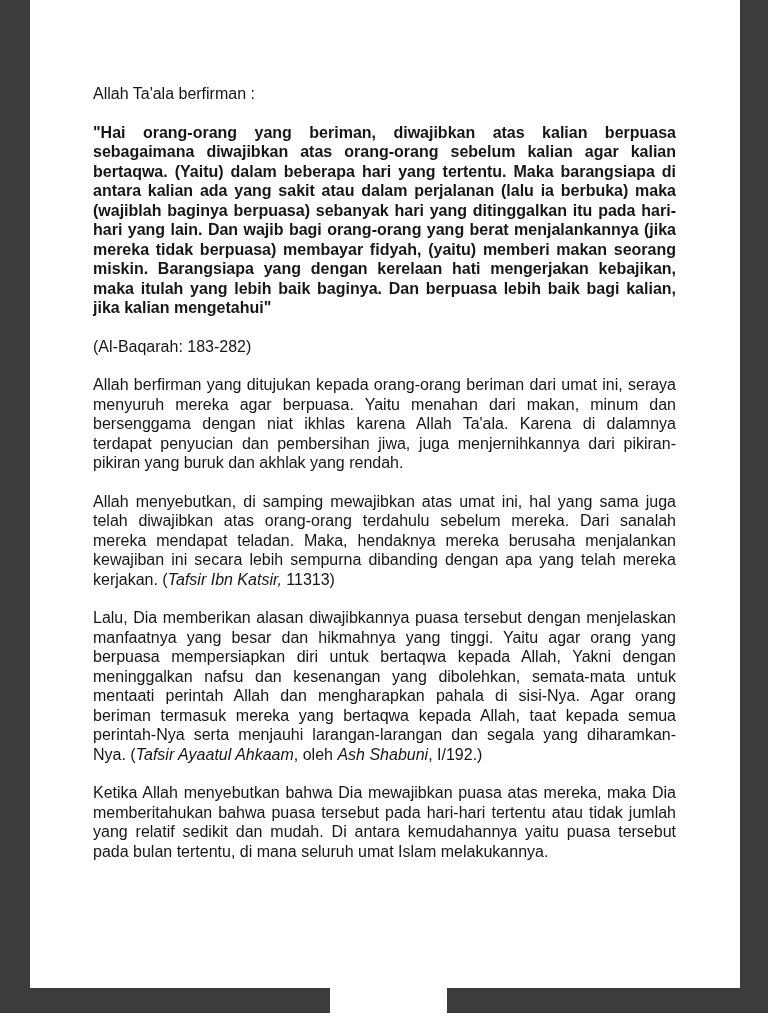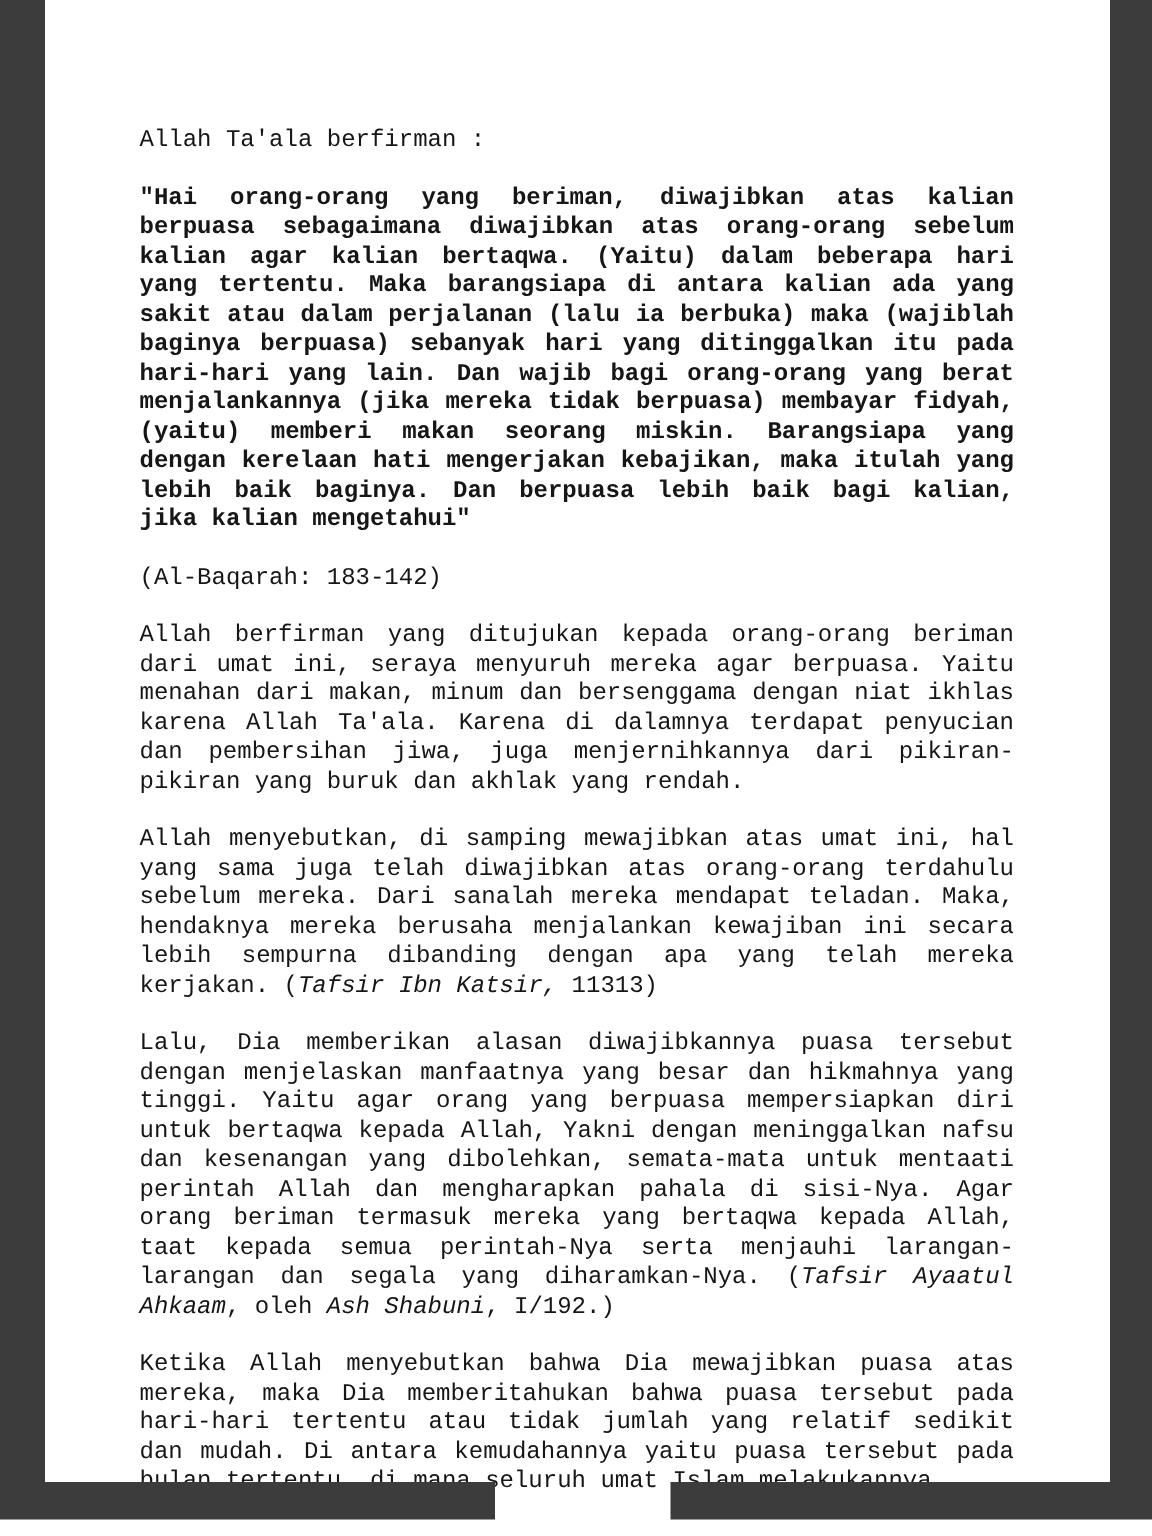--- a/index.html
+++ b/index.html
@@ -29,21 +29,20 @@
   .frame-bottom-left  { left: 0;     top: 988px; width: 330px; height: 25px; }
   .frame-bottom-right { left: 447px; top: 988px; width: 321px; height: 25px; }
 
   .page {
     position: absolute;
     left: 30px;
     top: 0;
     width: 710px;
     height: 988px;
     background: var(--page-bg, #ffffff);
-    font-family: Liberation Mono, monospace;
   }
   .text-column {
     position: absolute;
     left: 63px;  
     top: 84px;
     width: 583px;
     color: var(--text-color, #161616);
     font-size: 16px;
     line-height: 19.5px;
   }
@@ -62,21 +61,21 @@
 </style>
 </head>
 <body>
 
 <div class="viewer">
 
   <div class="page">
     <div class="text-column">
       <p class="intro">Allah Ta'ala berfirman :</p>
       <p class="para quote">"Hai orang-orang yang beriman, diwajibkan atas kalian berpuasa sebagaimana diwajibkan atas orang-orang sebelum kalian agar kalian bertaqwa. (Yaitu) dalam beberapa hari yang tertentu. Maka barangsiapa di antara kalian ada yang sakit atau dalam perjalanan (lalu ia berbuka) maka (wajiblah baginya berpuasa) sebanyak hari yang ditinggalkan itu pada hari-hari yang lain. Dan wajib bagi orang-orang yang berat menjalankannya (jika mereka tidak berpuasa) membayar fidyah, (yaitu) memberi makan seorang miskin. Barangsiapa yang dengan kerelaan hati mengerjakan kebajikan, maka itulah yang lebih baik baginya. Dan berpuasa lebih baik bagi kalian, jika kalian mengetahui"</p>
-      <p class="ref">(Al-Baqarah: 183-142)</p>
+      <p class="ref">(Al-Baqarah: 183-282)</p>
       <div id="body-paragraphs">
           <p class="para"><span>Allah berfirman yang ditujukan kepada orang-orang beriman dari umat ini, seraya menyuruh mereka agar berpuasa. Yaitu menahan dari makan, minum dan bersenggama dengan niat ikhlas karena Allah Ta'ala. Karena di dalamnya terdapat penyucian dan pembersihan jiwa, juga menjernihkannya dari pikiran-pikiran yang buruk dan akhlak yang rendah.</span></p>
           <p class="para"><span>Allah menyebutkan, di samping mewajibkan atas umat ini, hal yang sama juga telah diwajibkan atas orang-orang terdahulu sebelum mereka. Dari sanalah mereka mendapat teladan. Maka, hendaknya mereka berusaha menjalankan kewajiban ini secara lebih sempurna dibanding dengan apa yang telah mereka kerjakan. (</span><span class="italic">Tafsir Ibn Katsir,</span><span> 11313)</span></p>
           <p class="para"><span>Lalu, Dia memberikan alasan diwajibkannya puasa tersebut dengan menjelaskan manfaatnya yang besar dan hikmahnya yang tinggi. Yaitu agar orang yang berpuasa mempersiapkan diri untuk bertaqwa kepada Allah, Yakni dengan meninggalkan nafsu dan kesenangan yang dibolehkan, semata-mata untuk mentaati perintah Allah dan mengharapkan pahala di sisi-Nya. Agar orang beriman termasuk mereka yang bertaqwa kepada Allah, taat kepada semua perintah-Nya serta menjauhi larangan-larangan dan segala yang diharamkan-Nya. (</span><span class="italic">Tafsir Ayaatul Ahkaam</span><span>, oleh </span><span class="italic">Ash Shabuni</span><span>, I/192.)</span></p>
           <p class="para"><span>Ketika Allah menyebutkan bahwa Dia mewajibkan puasa atas mereka, maka Dia memberitahukan bahwa puasa tersebut pada hari-hari tertentu atau tidak jumlah yang relatif sedikit dan mudah. Di antara kemudahannya yaitu puasa tersebut pada bulan tertentu, di mana seluruh umat Islam melakukannya.</span></p>
         </div>
     </div>
   </div>
 
   <div class="frame-bar frame-left"></div>

